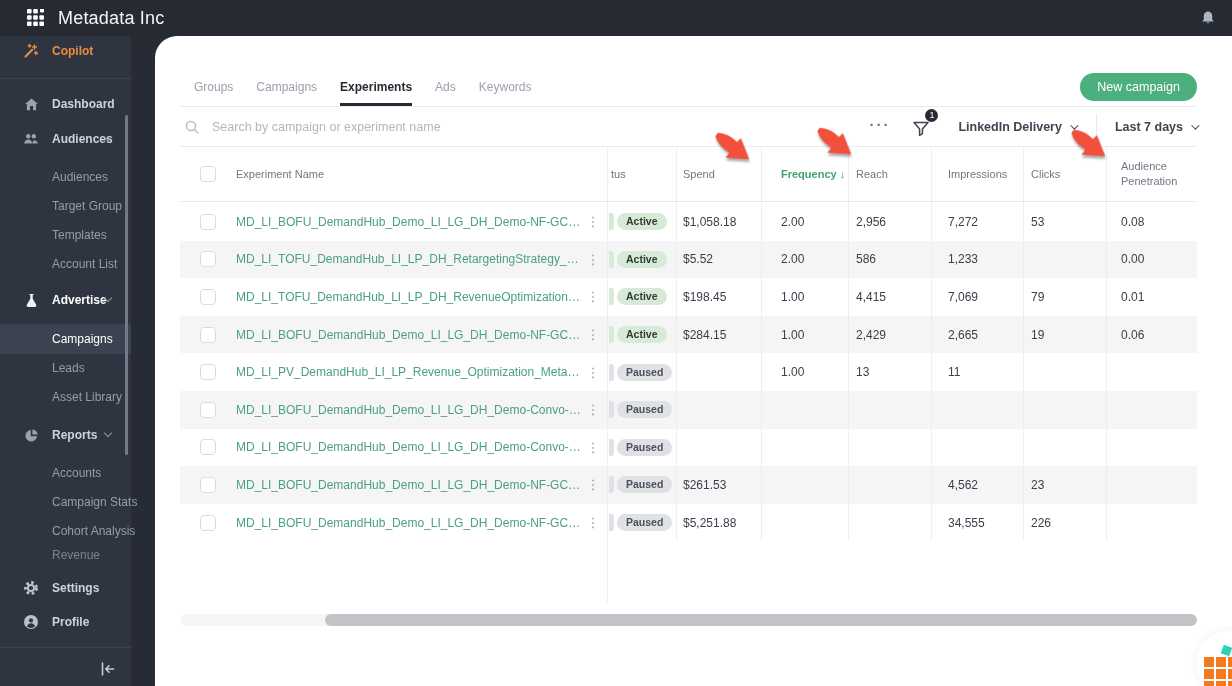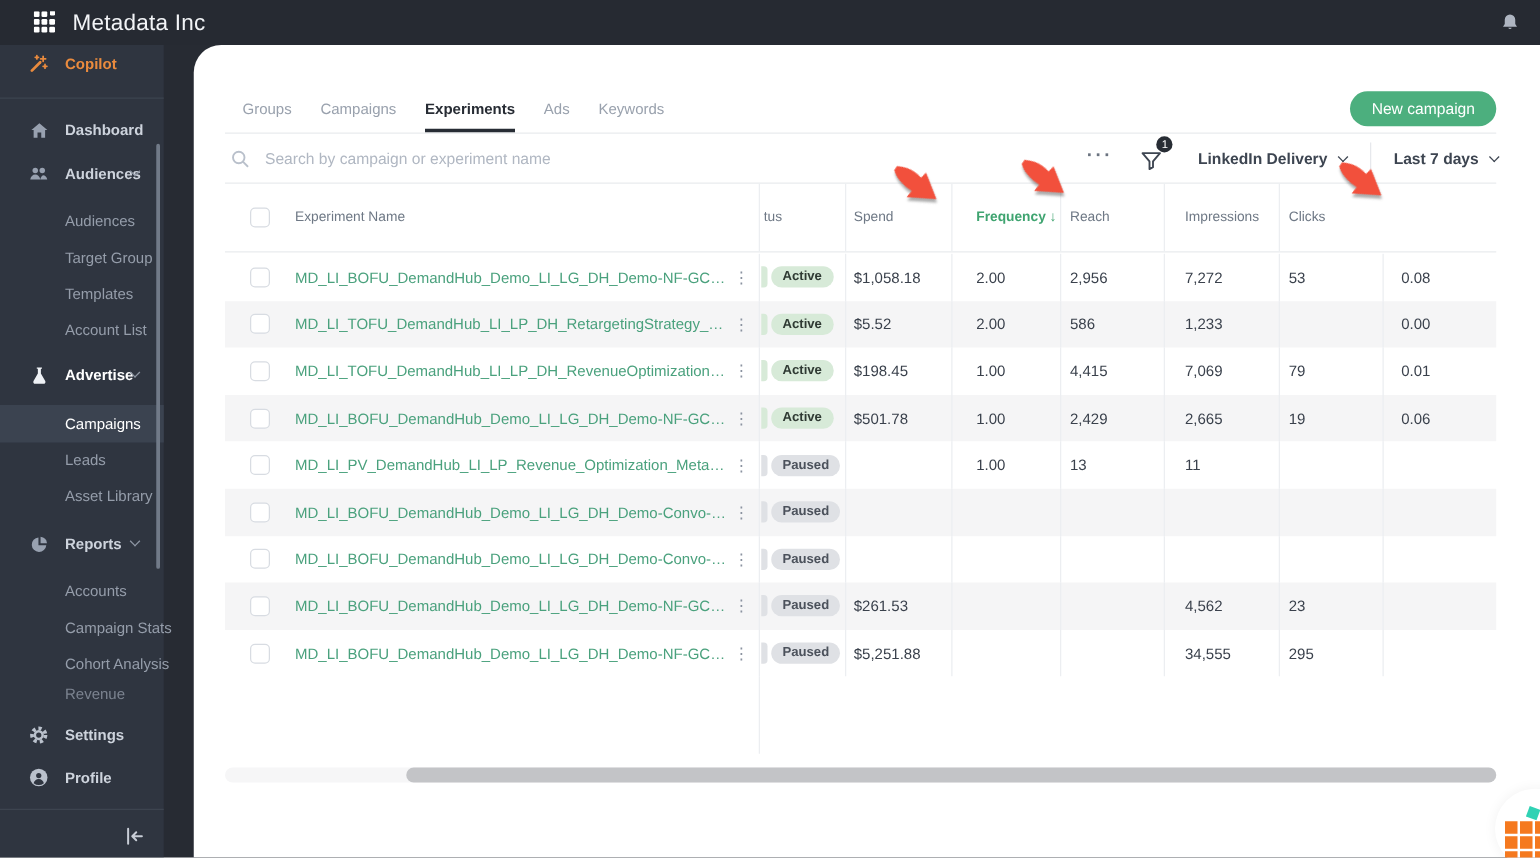--- a/index.html
+++ b/index.html
@@ -288,20 +288,23 @@
     <div class="hcell cell c-check">
         <span class="checkbox"></span>
       </div>
     <div class="hcell cell c-name">Experiment Name</div>
     <div class="hcell cell c-status">tus</div>
     <div class="hcell cell c-spend">Spend</div>
     <div class="hcell cell c-freq">Frequency ↓</div>
     <div class="hcell cell c-reach">Reach</div>
     <div class="hcell cell c-impr">Impressions</div>
     <div class="hcell cell c-click">Clicks</div>
+    <div class="hcell cell c-aud">
+        <span>Audience Penetration</span>
+      </div>
   </div>
 
   <div class="tbody">
 
     <div class="trow st-active">
       <div class="cell c-check">
           <span class="checkbox"></span>
         </div>
       <div class="cell c-name">
           <span class="exp-name">MD_LI_BOFU_DemandHub_Demo_LI_LG_DH_Demo-NF-GC100_LI_V3...</span>
@@ -364,21 +367,21 @@
           <span class="checkbox"></span>
         </div>
       <div class="cell c-name">
           <span class="exp-name">MD_LI_BOFU_DemandHub_Demo_LI_LG_DH_Demo-NF-GC100_LI_V3...</span>
           <span class="kebab">⋮</span>
         </div>
       <div class="cell c-status">
           <span class="pill-frag"></span>
           <span class="pill">Active</span>
         </div>
-      <div class="cell c-spend">$501.78</div>
+      <div class="cell c-spend">$284.15</div>
       <div class="cell c-freq">1.00</div>
       <div class="cell c-reach">2,429</div>
       <div class="cell c-impr">2,665</div>
       <div class="cell c-click">19</div>
       <div class="cell c-aud">0.06</div>
     </div>
 
     <div class="trow st-paused">
       <div class="cell c-check">
           <span class="checkbox"></span>
@@ -468,21 +471,21 @@
           <span class="kebab">⋮</span>
         </div>
       <div class="cell c-status">
           <span class="pill-frag"></span>
           <span class="pill">Paused</span>
         </div>
       <div class="cell c-spend">$5,251.88</div>
       <div class="cell c-freq"></div>
       <div class="cell c-reach"></div>
       <div class="cell c-impr">34,555</div>
-      <div class="cell c-click">295</div>
+      <div class="cell c-click">226</div>
       <div class="cell c-aud"></div>
     </div>
 
   </div>
 
   <div class="table-filler"></div>
 
   <div class="hscroll">
     <div class="thumb"></div>
   </div>

